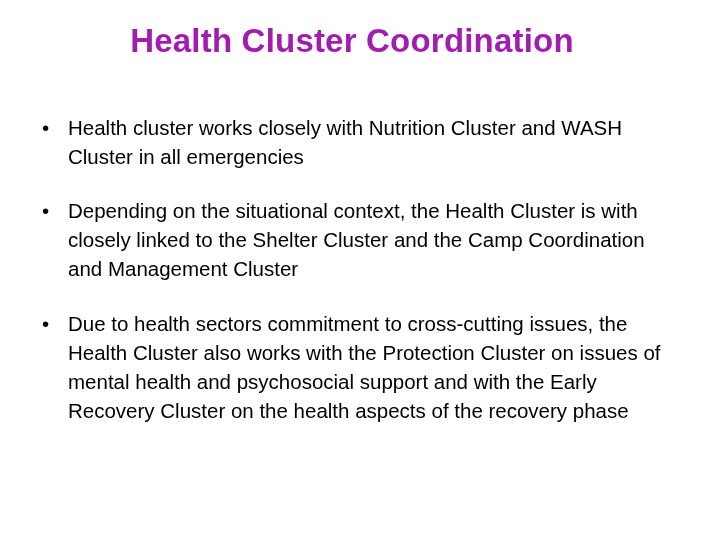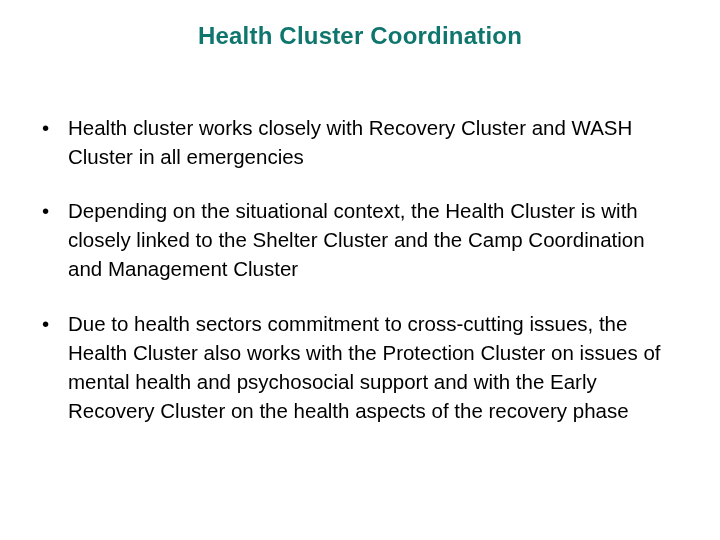--- a/index.html
+++ b/index.html
@@ -17,28 +17,28 @@
   .slide {
     position: relative;
     width: 720px;
     height: 540px;
     box-sizing: border-box;
     background: #ffffff;
   }
   .slide-title {
     position: absolute;
     top: 22px;
-    left: 40px;
+    left: 32px;
     width: 640px;
     text-align: center;
-    font-size: 24px;
+    font-size: 33px;
     font-weight: bold;
     line-height: 1.15;
     letter-spacing: 0.2px;
-    color: #0f766e;
+    color: #a21caf;
   }
   .body-list {
     position: absolute;
     top: 113px;
     left: 34px;
     width: 650px;
     margin: 0;
     padding: 0;
     list-style: none;
   }
@@ -69,21 +69,21 @@
 <body>
 
 <div class="slide">
 
   <div class="slide-title">Health Cluster Coordination</div>
 
   <ul class="body-list">
 
     <li class="bullet-item">
       <span class="bullet-marker">•</span>
-      <span class="bullet-text">Health cluster works closely with Recovery Cluster and WASH Cluster in all emergencies</span>
+      <span class="bullet-text">Health cluster works closely with Nutrition Cluster and WASH Cluster in all emergencies</span>
     </li>
 
     <li class="bullet-item">
       <span class="bullet-marker">•</span>
       <span class="bullet-text">Depending on the situational context, the Health Cluster is with closely linked to the Shelter Cluster and the Camp Coordination and Management Cluster</span>
     </li>
 
     <li class="bullet-item">
       <span class="bullet-marker">•</span>
       <span class="bullet-text">Due to health sectors commitment to cross-cutting issues, the Health Cluster also works with the Protection Cluster on issues of mental health and psychosocial support and with the Early Recovery Cluster on the health aspects of the recovery phase</span>

